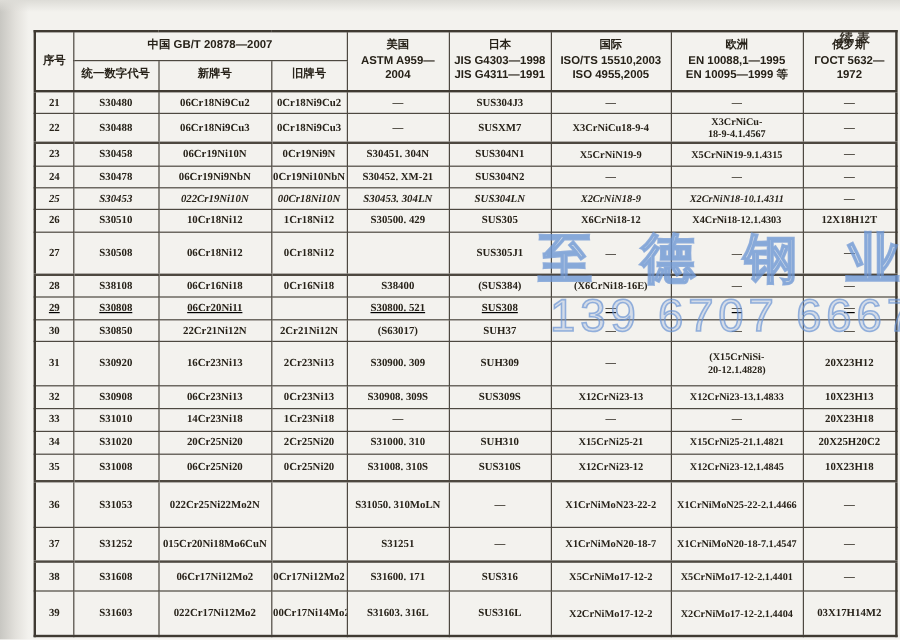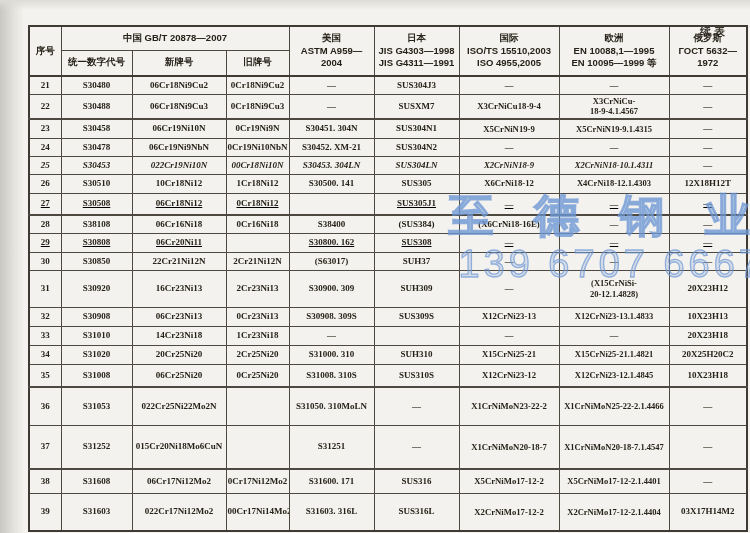--- a/index.html
+++ b/index.html
@@ -166,27 +166,27 @@
           <td>SUS304LN</td>
           <td>X2CrNiN18-9</td>
           <td>X2CrNiN18-10.1.4311</td>
           <td>—</td>
         </tr>
         <tr style="height: 19px;">
           <td>26</td>
           <td>S30510</td>
           <td>10Cr18Ni12</td>
           <td>1Cr18Ni12</td>
-          <td>S30500. 141</td>
+          <td>S30500. 429</td>
           <td>SUS305</td>
           <td>X6CrNi18-12</td>
           <td>X4CrNi18-12.1.4303</td>
           <td>12X18H12T</td>
         </tr>
-        <tr style="height: 22px; text-decoration: underline;">
+        <tr style="height: 36px;">
           <td>27</td>
           <td>S30508</td>
           <td>06Cr18Ni12</td>
           <td>0Cr18Ni12</td>
           <td></td>
           <td>SUS305J1</td>
           <td>—</td>
           <td>—</td>
           <td>—</td>
         </tr>
@@ -199,21 +199,21 @@
           <td>(SUS384)</td>
           <td>(X6CrNi18-16E)</td>
           <td>—</td>
           <td>—</td>
         </tr>
         <tr style="height: 19px; text-decoration: underline;">
           <td>29</td>
           <td>S30808</td>
           <td>06Cr20Ni11</td>
           <td></td>
-          <td>S30800. 162</td>
+          <td>S30800. 521</td>
           <td>SUS308</td>
           <td>—</td>
           <td>—</td>
           <td>—</td>
         </tr>
         <tr style="height: 18px;">
           <td>30</td>
           <td>S30850</td>
           <td>22Cr21Ni12N</td>
           <td>2Cr21Ni12N</td>
@@ -283,21 +283,21 @@
           <td>36</td>
           <td>S31053</td>
           <td>022Cr25Ni22Mo2N</td>
           <td></td>
           <td>S31050. 310MoLN</td>
           <td>—</td>
           <td>X1CrNiMoN23-22-2</td>
           <td>X1CrNiMoN25-22-2.1.4466</td>
           <td>—</td>
         </tr>
-        <tr style="height: 44px;">
+        <tr style="height: 29px;">
           <td>37</td>
           <td>S31252</td>
           <td>015Cr20Ni18Mo6CuN</td>
           <td></td>
           <td>S31251</td>
           <td>—</td>
           <td>X1CrNiMoN20-18-7</td>
           <td>X1CrNiMoN20-18-7.1.4547</td>
           <td>—</td>
         </tr>

